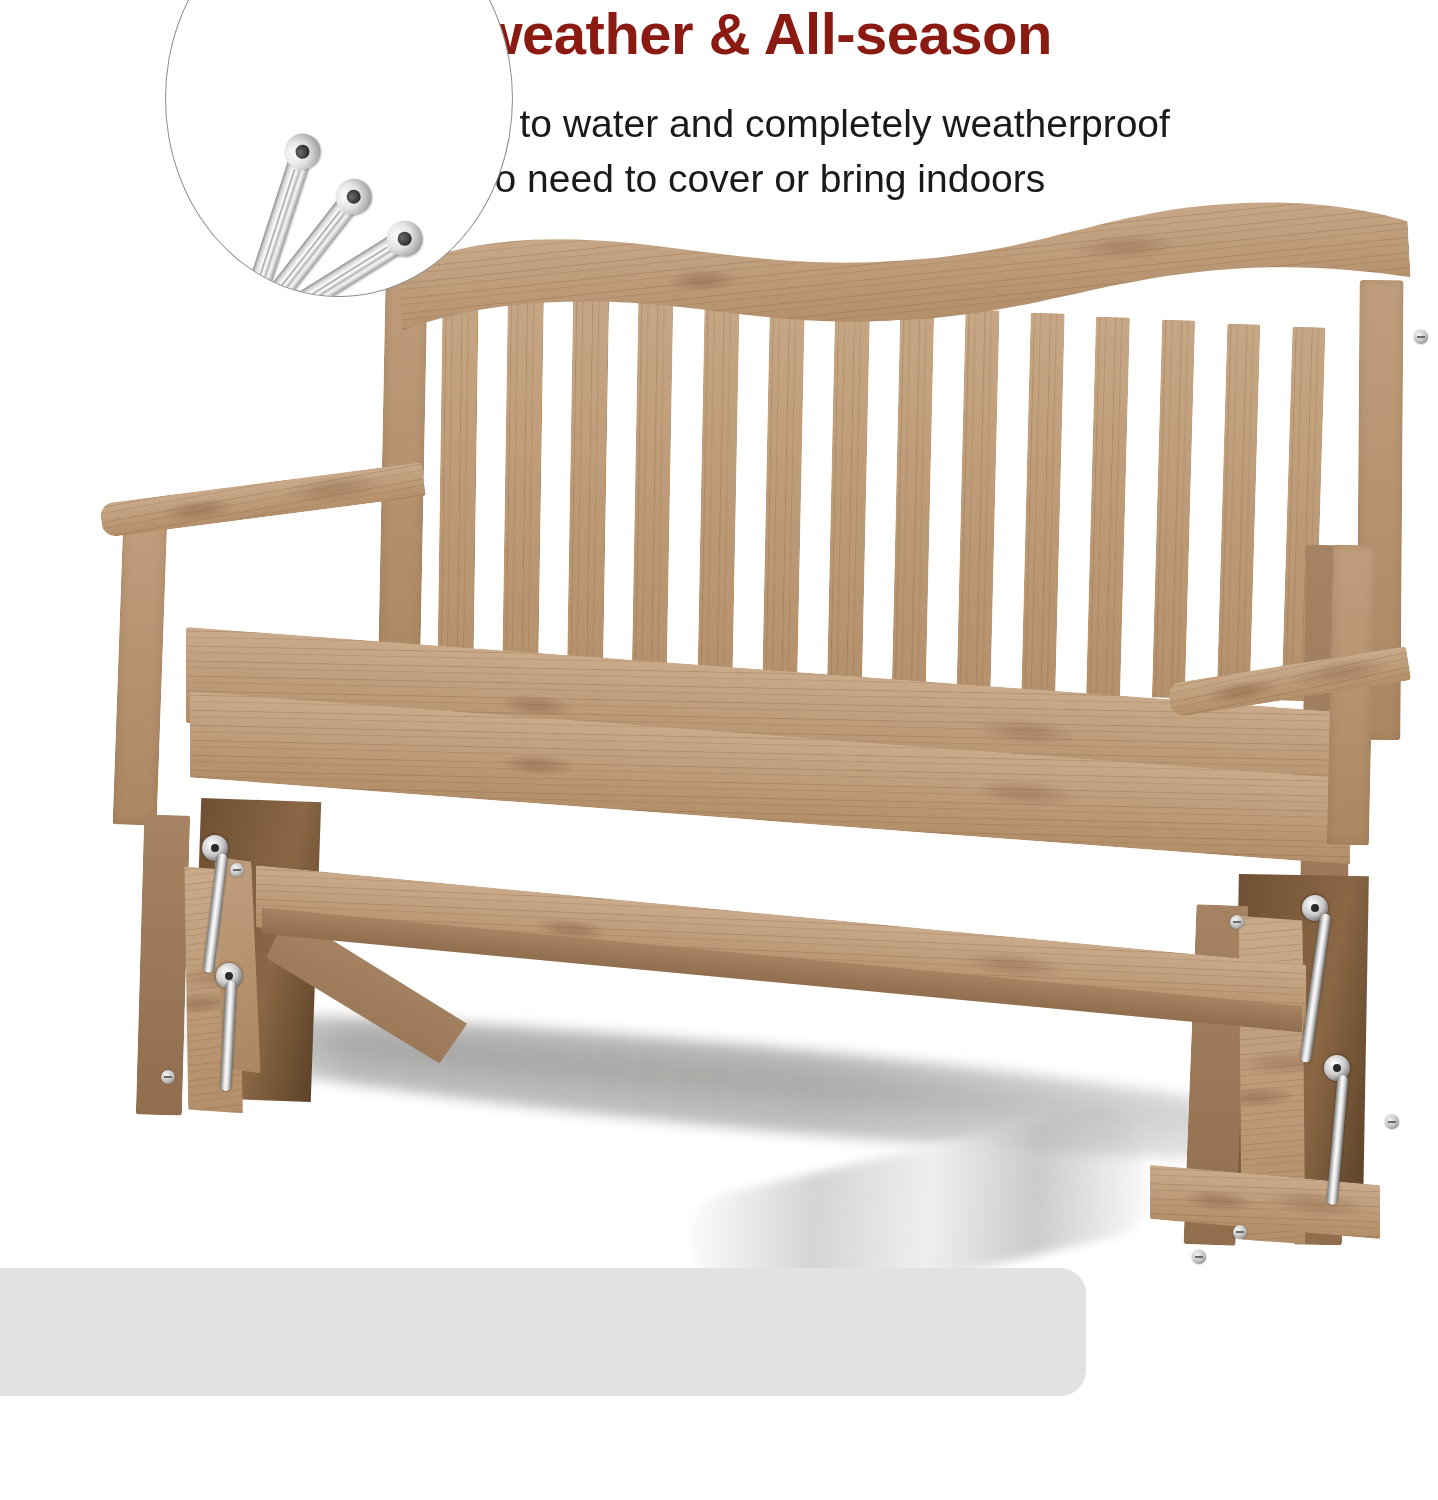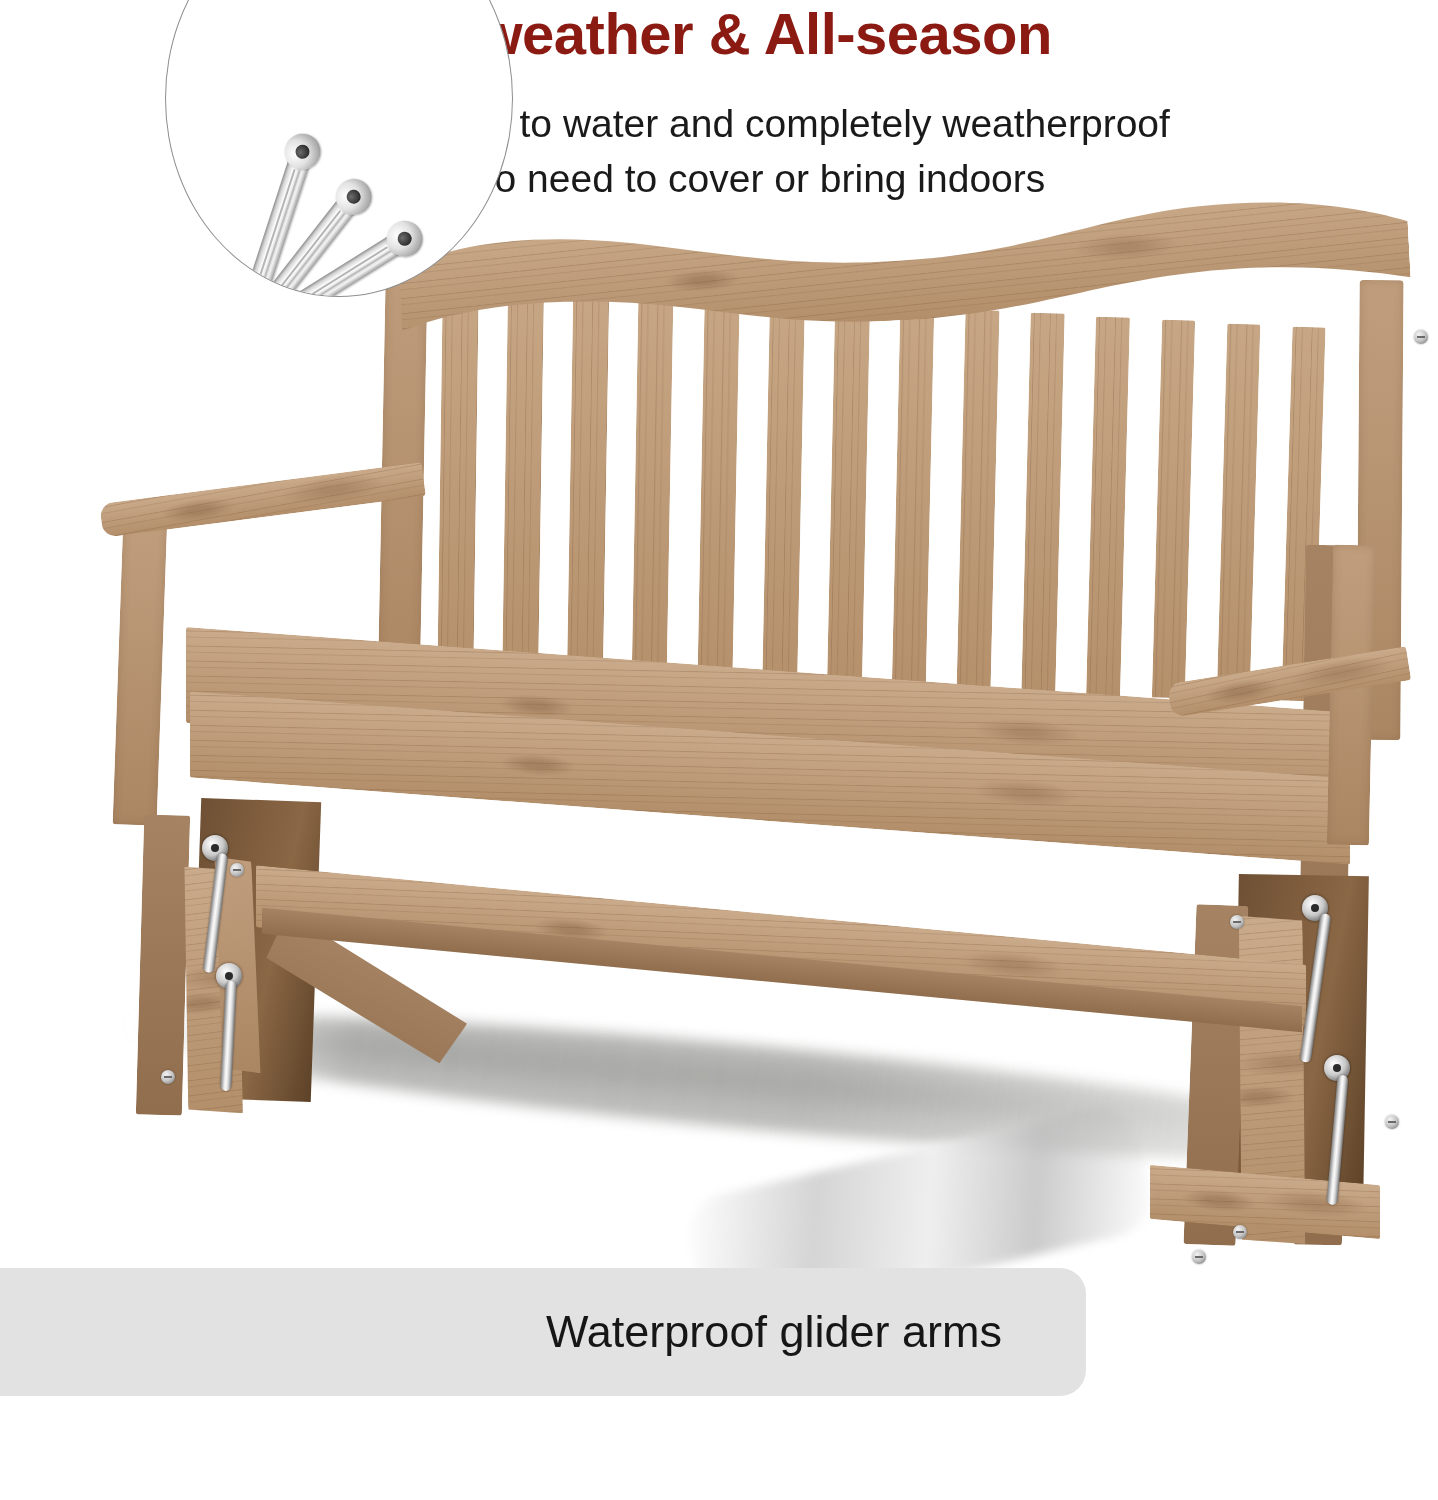--- a/index.html
+++ b/index.html
@@ -280,21 +280,20 @@
   <div class="screw" style="left:1233px;top:1010px;"></div>
   <div class="screw" style="left:1192px;top:1035px;"></div>
   <div class="screw" style="left:1385px;top:900px;"></div>
   <div class="screw" style="left:1414px;top:115px;"></div>
 </div>
 
 <div id="blurmetal"></div>
 
 <div id="callout">
   <div id="callout-bar"></div>
-  <div id="callout-label">Waterproof glider arms</div>
 </div>
 
 <div id="oval">
   <div id="fan">
       <div class="arm" style="left: 57px; top: 429px; width: 232px; transform: rotate(-72deg);">
         <div class="groove"></div>
         <div class="groove2"></div>
         <div class="end"></div>
       </div>
       <div class="arm" style="left: 57px; top: 429px; width: 216px; transform: rotate(-52deg);">

